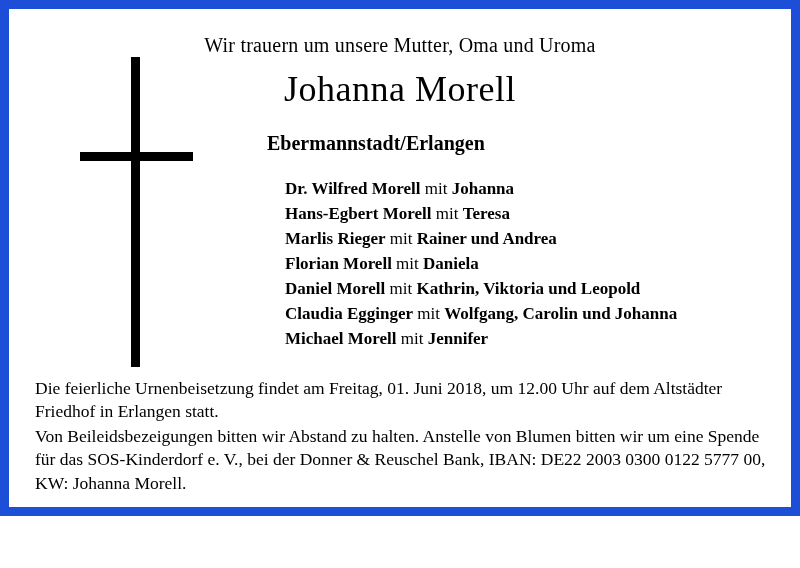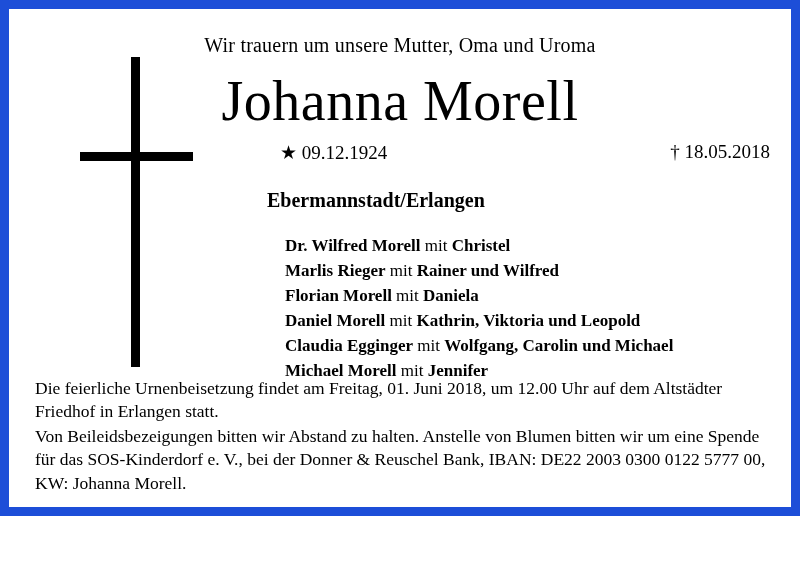--- a/index.html
+++ b/index.html
@@ -57,21 +57,21 @@
 
   .lead {
     text-align: center;
     font-size: 20px;
     letter-spacing: 0.2px;
     margin: 6px 0 0 0;
     line-height: 1.2;
   }
   .name {
     text-align: center;
-    font-size: 56px;
+    font-size: 36px;
     line-height: 1.15;
     margin: 12px 0 2px 0;
     letter-spacing: 0.5px;
   }
   .dates {
     position: relative;
     width: 500px;
     margin: 8px 0 0 245px;
     font-size: 19px;
     height: 26px;
@@ -136,52 +136,53 @@
 
     <div class="cross">
       <div class="vertical"></div>
       <div class="horizontal"></div>
     </div>
 
     <div class="lead">Wir trauern um unsere Mutter, Oma und Uroma</div>
 
     <div class="name">Johanna Morell</div>
 
-    <div class="dates">
-      <span class="birth">★ 09.12.1924</span>
-      <span class="death">† 18.05.2018</span>
-    </div>
 
     <div class="place">Ebermannstadt/Erlangen</div>
 
     <div class="family">
       <div class="row">
         <b>Dr. Wilfred Morell</b>
         <span class="conn">mit</span>
-        <b>Christel</b>
+        <b>Johanna</b>
+      </div>
+      <div class="row">
+        <b>Hans-Egbert Morell</b>
+        <span class="conn">mit</span>
+        <b>Teresa</b>
       </div>
       <div class="row">
         <b>Marlis Rieger</b>
         <span class="conn">mit</span>
-        <b>Rainer und Wilfred</b>
+        <b>Rainer und Andrea</b>
       </div>
       <div class="row">
         <b>Florian Morell</b>
         <span class="conn">mit</span>
         <b>Daniela</b>
       </div>
       <div class="row">
         <b>Daniel Morell</b>
         <span class="conn">mit</span>
         <b>Kathrin, Viktoria und Leopold</b>
       </div>
       <div class="row">
         <b>Claudia Egginger</b>
         <span class="conn">mit</span>
-        <b>Wolfgang, Carolin und Michael</b>
+        <b>Wolfgang, Carolin und Johanna</b>
       </div>
       <div class="row">
         <b>Michael Morell</b>
         <span class="conn">mit</span>
         <b>Jennifer</b>
       </div>
     </div>
 
     <div class="footer">
       <p class="para1">Die feierliche Urnenbeisetzung findet am Freitag, 01. Juni 2018, um 12.00 Uhr auf dem Altstädter Friedhof in Erlangen statt.</p>

